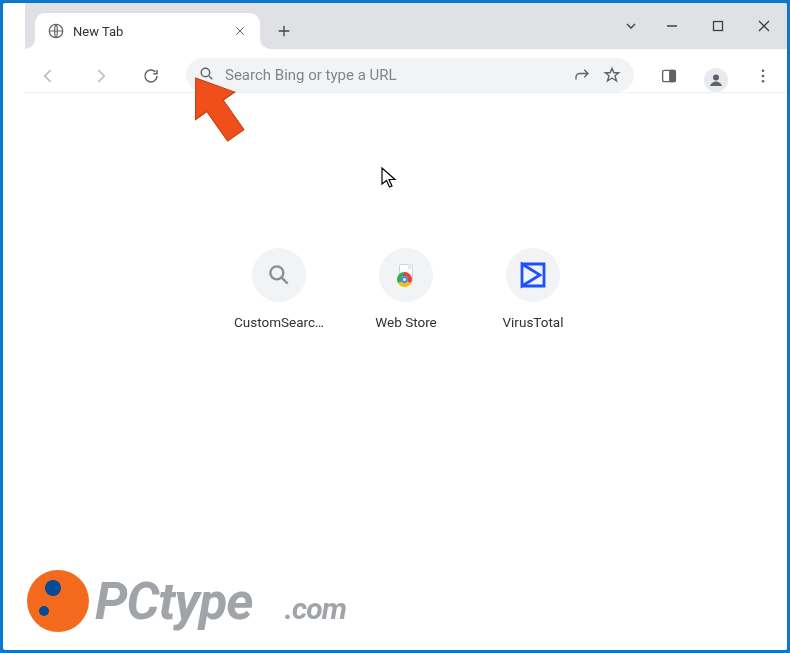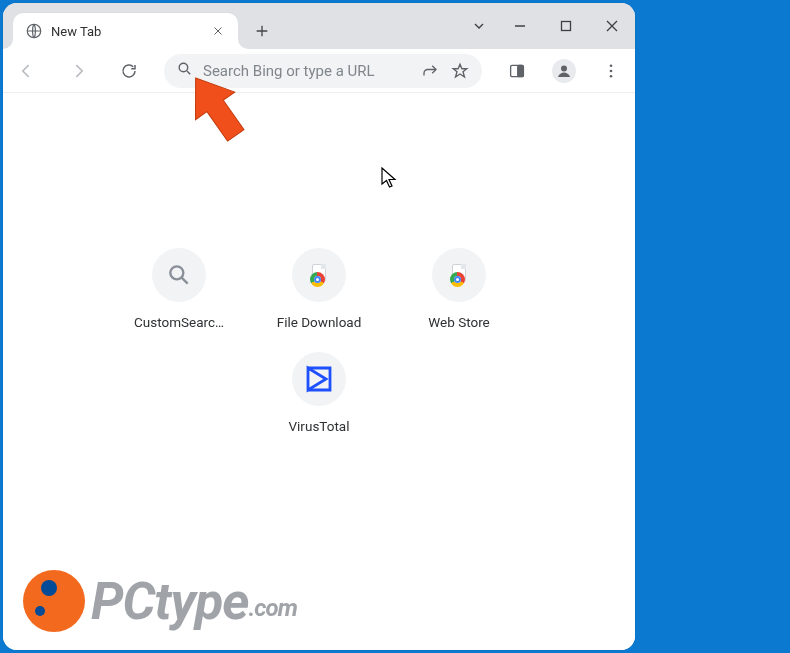--- a/index.html
+++ b/index.html
@@ -1,20 +1,21 @@
 <!DOCTYPE html>
 <html><head>
 <meta charset="utf-8">
 <style>
 * { margin: 0; padding: 0; box-sizing: border-box; font-family: "Segoe UI", Roboto, Arial, sans-serif; }
 body { background: #0b79d0; width: 790px; height: 653px; overflow: hidden; position: relative; }
 .window {
-  position: absolute; top: 3px; left: 3px; width: 632px; height: 647px;
-  background: #fff; border-radius: 14px; overflow: hidden;
+  position: absolute; top: 3px; left: 3px; width: 784px; height: 647px;
+  background: #fff; border-radius: 2px; overflow: hidden;
   box-shadow: 0 0 0 1px rgba(0,0,0,0.04);
+  padding-left: 22px;
 }
 
 
 .titlebar { height: 46px; background: #dfe1e5; display: flex; align-items: flex-end; position: relative; }
 .win-controls { position: absolute; top: 0; right: 0; height: 46px; display: flex; align-items: center; }
 .win-btn { width: 46px; height: 46px; display: flex; align-items: center; justify-content: center; cursor: pointer; }
 .win-btn svg { width: 14px; height: 14px; display: block; }
 .collapse-arrow { width: 36px; height: 46px; display: flex; align-items: center; justify-content: center; cursor: pointer; }
 
 
@@ -27,33 +28,33 @@
   content: ""; position: absolute; bottom: 0; width: 10px; height: 10px; background: transparent;
 }
 .tab::before { left: -10px; border-bottom-right-radius: 10px; box-shadow: 4px 4px 0 4px #fff; clip-path: inset(0 0 0 0); }
 .tab::after  { right: -10px; border-bottom-left-radius: 10px;  box-shadow: -4px 4px 0 4px #fff; }
 .tab .favicon { width: 18px; height: 18px; display: flex; align-items: center; justify-content: center; color: #5f6368; }
 .tab .title { margin-left: 8px; font-size: 13px; color: #2f3133; flex: 1; }
 .tab .close { width: 20px; height: 20px; display:flex; align-items:center; justify-content:center; color:#5f6368; cursor:pointer; border-radius: 50%; }
 .new-tab-btn { width:28px; height:28px; margin: 0 0 4px 10px; display:flex; align-items:center; justify-content:center; cursor:pointer; color:#444; border-radius:50%; }
 
 
-.toolbar { height: 44px; background: #fff; border-bottom: 1px solid #eceff1; display:flex; align-items:center; padding: 0 8px; gap: 19px; }
+.toolbar { height: 44px; background: #fff; border-bottom: 1px solid #eceff1; display:flex; align-items:flex-end; padding: 0 8px; gap: 19px; }
 .tb-btn { width: 32px; height: 32px; display:flex; align-items:center; justify-content:center; color:#5f6368; border-radius:50%; cursor:pointer; }
 .tb-btn.disabled { color:#b9bdc1; cursor:default; }
 .omnibox { flex:1; height:34px; background:#f1f3f4; border-radius:17px; display:flex; align-items:center; padding:0 10px 0 12px; gap:10px; position: relative; }
 .omnibox input { flex:1; border:none; background:transparent; outline:none; font-size:15px; color:#2f3133; }
 .omnibox input::placeholder { color:#80868b; }
 .omni-right { display:flex; align-items:center; gap:6px; }
 .omni-icon { width:24px; height:24px; display:flex; align-items:center; justify-content:center; color:#5f6368; cursor:pointer; border-radius: 4px; }
 .avatar { width: 24px; height: 24px; border-radius: 50%; background:#e8eaed; display:flex; align-items:center; justify-content:center; color:#5f6368; cursor:pointer; }
 
 
 .content { position: relative; height: calc(100% - 46px - 44px); background:#fff; }
-.ntp-grid { position:absolute; left:50%; transform:translateX(-50%); top:155px; width:440px; display:flex; flex-wrap:wrap; justify-content:center; gap:22px 30px; }
+.ntp-grid { position:absolute; left:50%; transform:translateX(-50%); top:155px; width:440px; display:flex; flex-wrap:wrap; justify-content:center; gap:22px 17px; }
 .shortcut { width:110px; display:flex; flex-direction:column; align-items:center; gap:12px; cursor:pointer; }
 .shortcut .chip { width:54px; height:54px; border-radius:50%; background:#f1f3f4; display:flex; align-items:center; justify-content:center; }
 .shortcut .label { font-size:13.5px; color:#2f3133; max-width:110px; overflow:hidden; text-overflow:ellipsis; white-space:nowrap; text-align:center; }
 
 
 .chrome-doc { width:22px; height:22px; position:relative; }
 .chrome-doc .page { position:absolute; top:0; left:4px; width:14px; height:18px; background:#fff; border:1px solid #cfd3d8; border-radius:2px; }
 .chrome-doc .fold { position:absolute; top:0; right:4px; width:5px; height:5px; background:#e3e6ea; }
 .chrome-doc .chrome { position:absolute; bottom:-1px; left:2px; width:15px; height:15px; border-radius:50%;
   background: conic-gradient(#ea4335 0 120deg, #fbbc05 120deg 240deg, #34a853 240deg 360deg); }
@@ -62,25 +63,25 @@
 .vt-icon { width:30px; height:30px; }
 .mag-icon { width:26px; height:26px; color:#8a9099; }
 
 
 .arrow-annotation { position:absolute; top:62px; left:175px; pointer-events:none; }
 
 
 .cursor-overlay { position:absolute; top:164px; left:378px; pointer-events:none; }
 
 
-.watermark { position:absolute; left:20px; bottom:18px; display:flex; align-items:center; color:#a0a4a9; font-weight:700; font-size:52px; font-style:italic; letter-spacing:-1px; font-family: Arial, sans-serif; pointer-events:none; }
+.watermark { position:absolute; left:2px; bottom:18px; display:flex; align-items:center; color:#a0a4a9; font-weight:700; font-size:52px; font-style:italic; letter-spacing:-1px; font-family: Arial, sans-serif; pointer-events:none; }
 .wm-badge { width:62px; height:62px; border-radius:50%; background:#f36a1f; margin-right:6px; position:relative; }
 .wm-badge::before { content:""; position:absolute; left:18px; top:10px; width:16px; height:16px; border-radius:50%; background:#034b96; }
 .wm-badge::after  { content:""; position:absolute; left:12px; top:36px; width:10px; height:10px; border-radius:50%; background:#034b96; }
-.watermark .dom { font-size:24px; margin-top:14px; }
+.watermark .dom { font-size:30px; margin-top:14px;margin-left:32px; }
 .wm-pc { color:#a0a4a9; }
 .wm-risk { color:#a0a4a9; }
 </style>
 </head>
 <body>
 
 <div class="window">
 
   <div class="titlebar">
     <div class="tab-strip">
@@ -203,30 +204,20 @@
             <svg viewBox="0 0 24 24" width="26" height="26" stroke="currentColor" stroke-width="2.2" fill="none">
               <circle cx="10" cy="10" r="6"></circle>
                 <path d="M20 20l-6-6"></path>
             </svg>
           </span>
         </div>
         <span class="label">CustomSearc…</span>
       </div>
 
 
-      <div class="shortcut">
-        <div class="chip">
-          <span class="chrome-doc">
-            <span class="page"></span>
-              <span class="fold"></span>
-              <span class="chrome"></span>
-          </span>
-        </div>
-        <span class="label">File Download</span>
-      </div>
 
       <div class="shortcut">
         <div class="chip">
           <span class="chrome-doc">
             <span class="page"></span>
               <span class="fold"></span>
               <span class="chrome"></span>
           </span>
         </div>
         <span class="label">Web Store</span>

